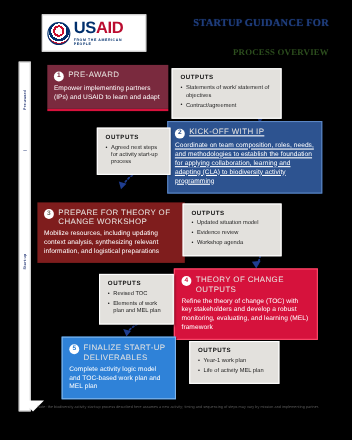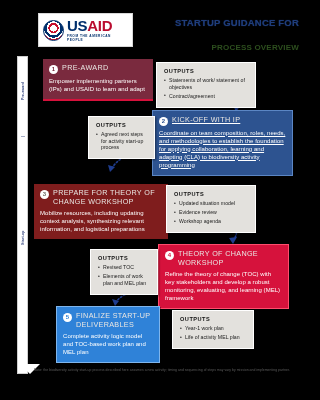--- a/index.html
+++ b/index.html
@@ -38,21 +38,21 @@
   }
   .logo-wordmark .us { color:#002f6c; }
   .logo-wordmark .aid { color:#ba0c2f; }
   .logo-tag {
     font-size:3.2px; letter-spacing:0.55px; color:#002f6c;
     margin-top:2px; font-weight:bold;
   }
 
   .title-wrap {
     position:absolute; right:10px; top:17px;
-    width:170px; text-align:right;
+    width:170px; text-align:right;font-family:Liberation Serif, serif;
   }
   .title-l1, .title-l2 {
     color:#1f3d7a; font-weight:bold; font-size:9.5px;
     letter-spacing:0.2px; line-height:11px;
     text-shadow:0 0 1px #16306a;
   }
   .title-l3 {
     color:#2d4f1e; font-weight:bold; font-size:8px;
     letter-spacing:0.2px; line-height:11px; margin-top:14px;
   }
@@ -250,21 +250,21 @@
     <ul>
       <li>Updated situation model</li>
       <li>Evidence review</li>
       <li>Workshop agenda</li>
     </ul>
   </div>
 
   <div class="step s4">
     <div class="step-head">
       <div class="badge b4">4</div>
-      <div class="step-title">THEORY OF CHANGE WORKSHOP</div>
+      <div class="step-title">THEORY OF CHANGE OUTPUTS</div>
     </div>
     <div class="step-body">Refine the theory of change (TOC) with key stakeholders and develop a robust monitoring, evaluating, and learning (MEL) framework</div>
   </div>
 
   <div class="outputs o4">
     <h4>OUTPUTS</h4>
     <ul>
       <li>Revised TOC</li>
       <li>Elements of work plan and MEL plan</li>
     </ul>

